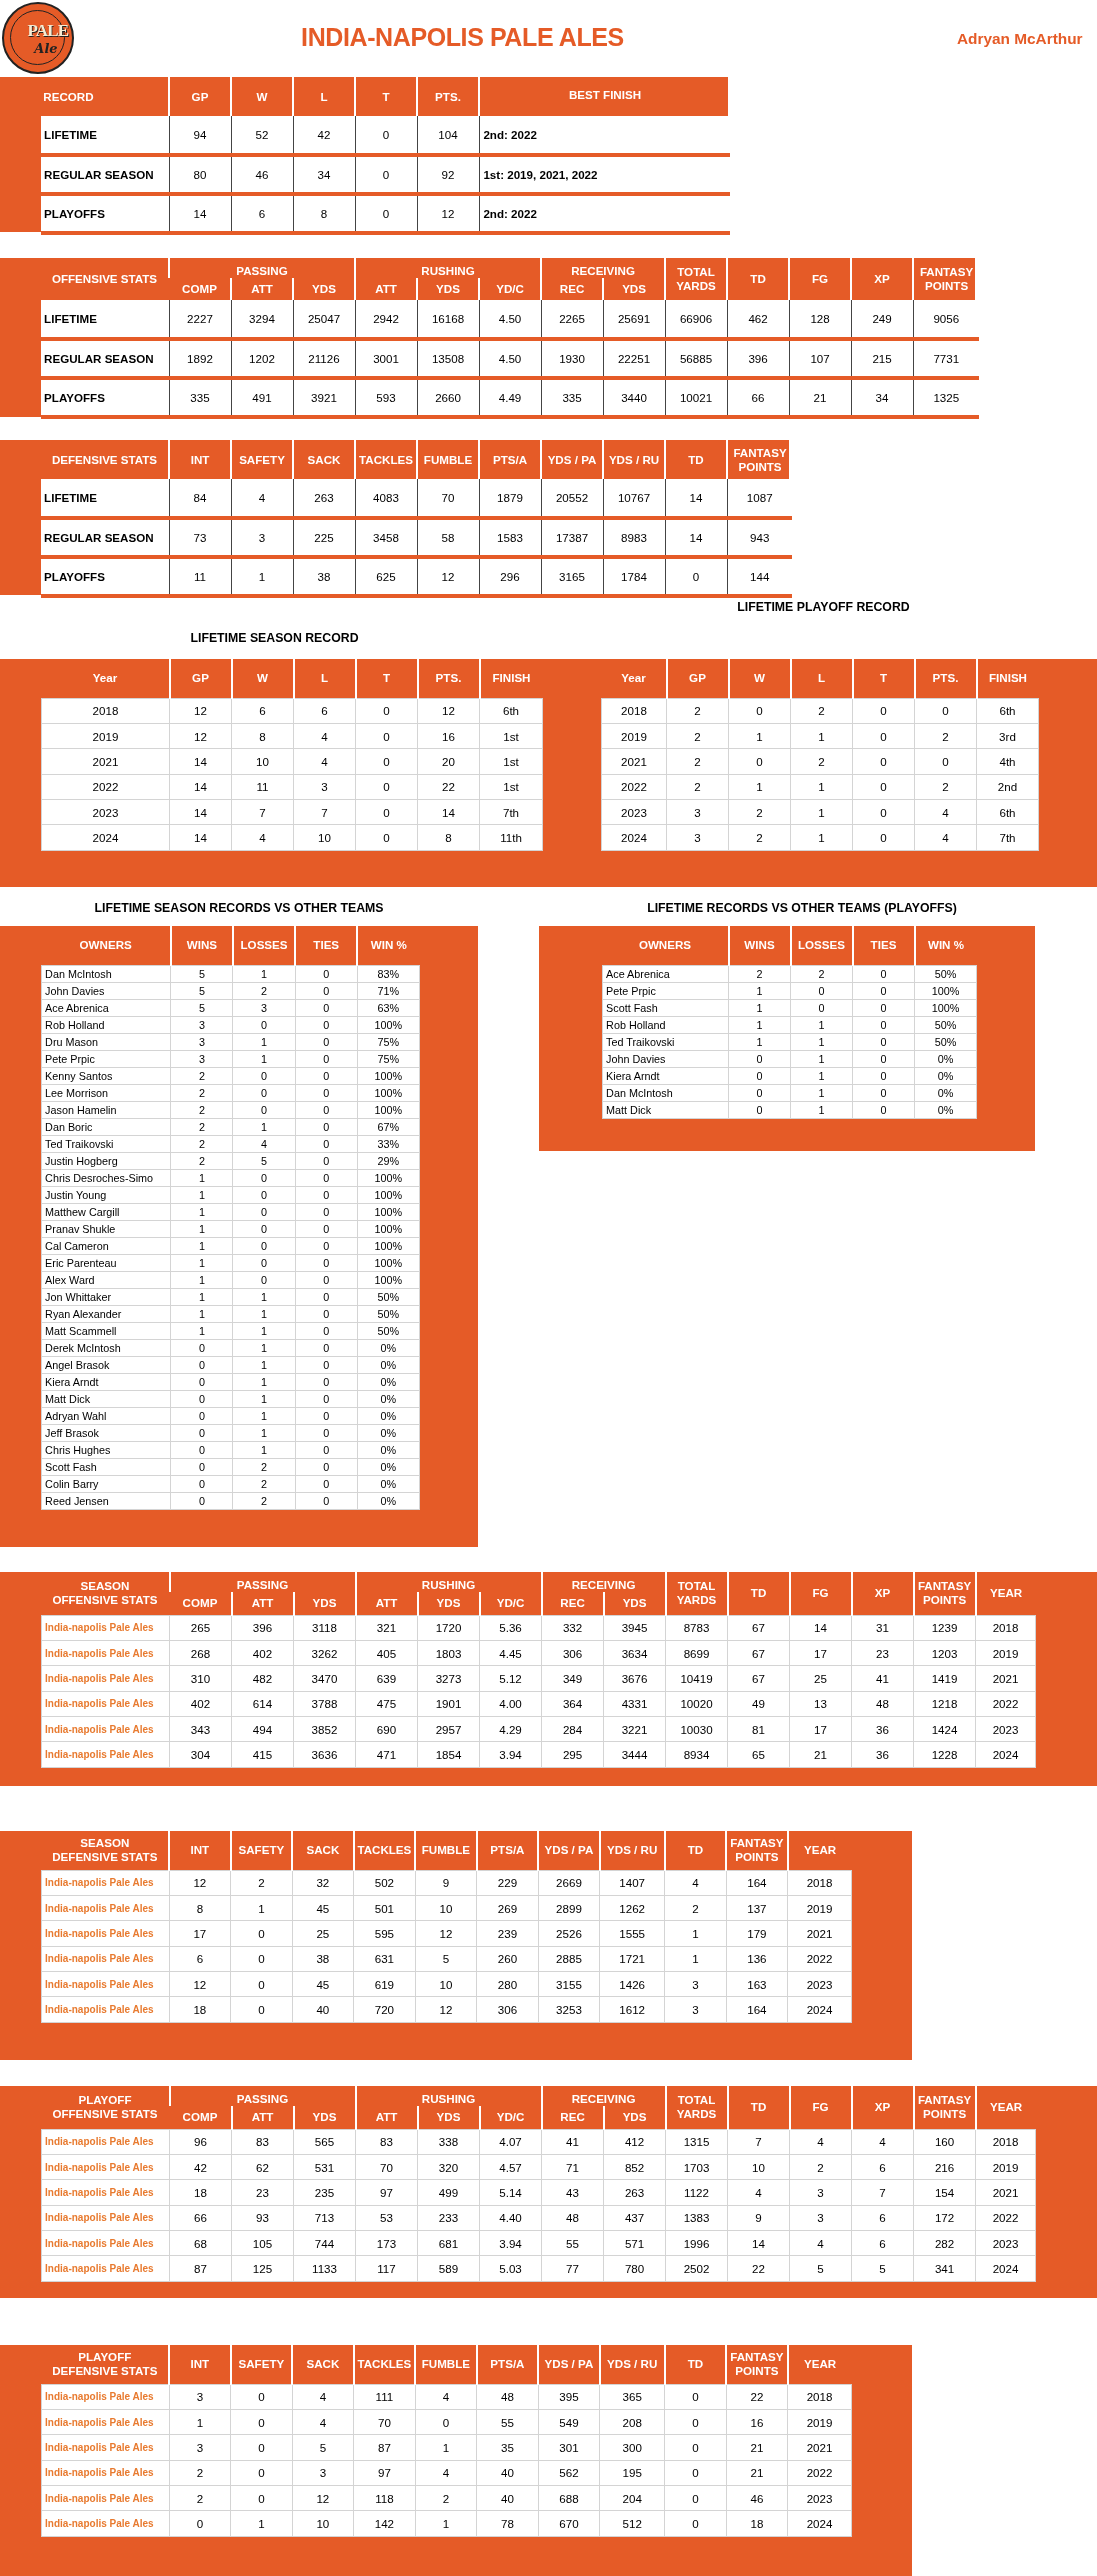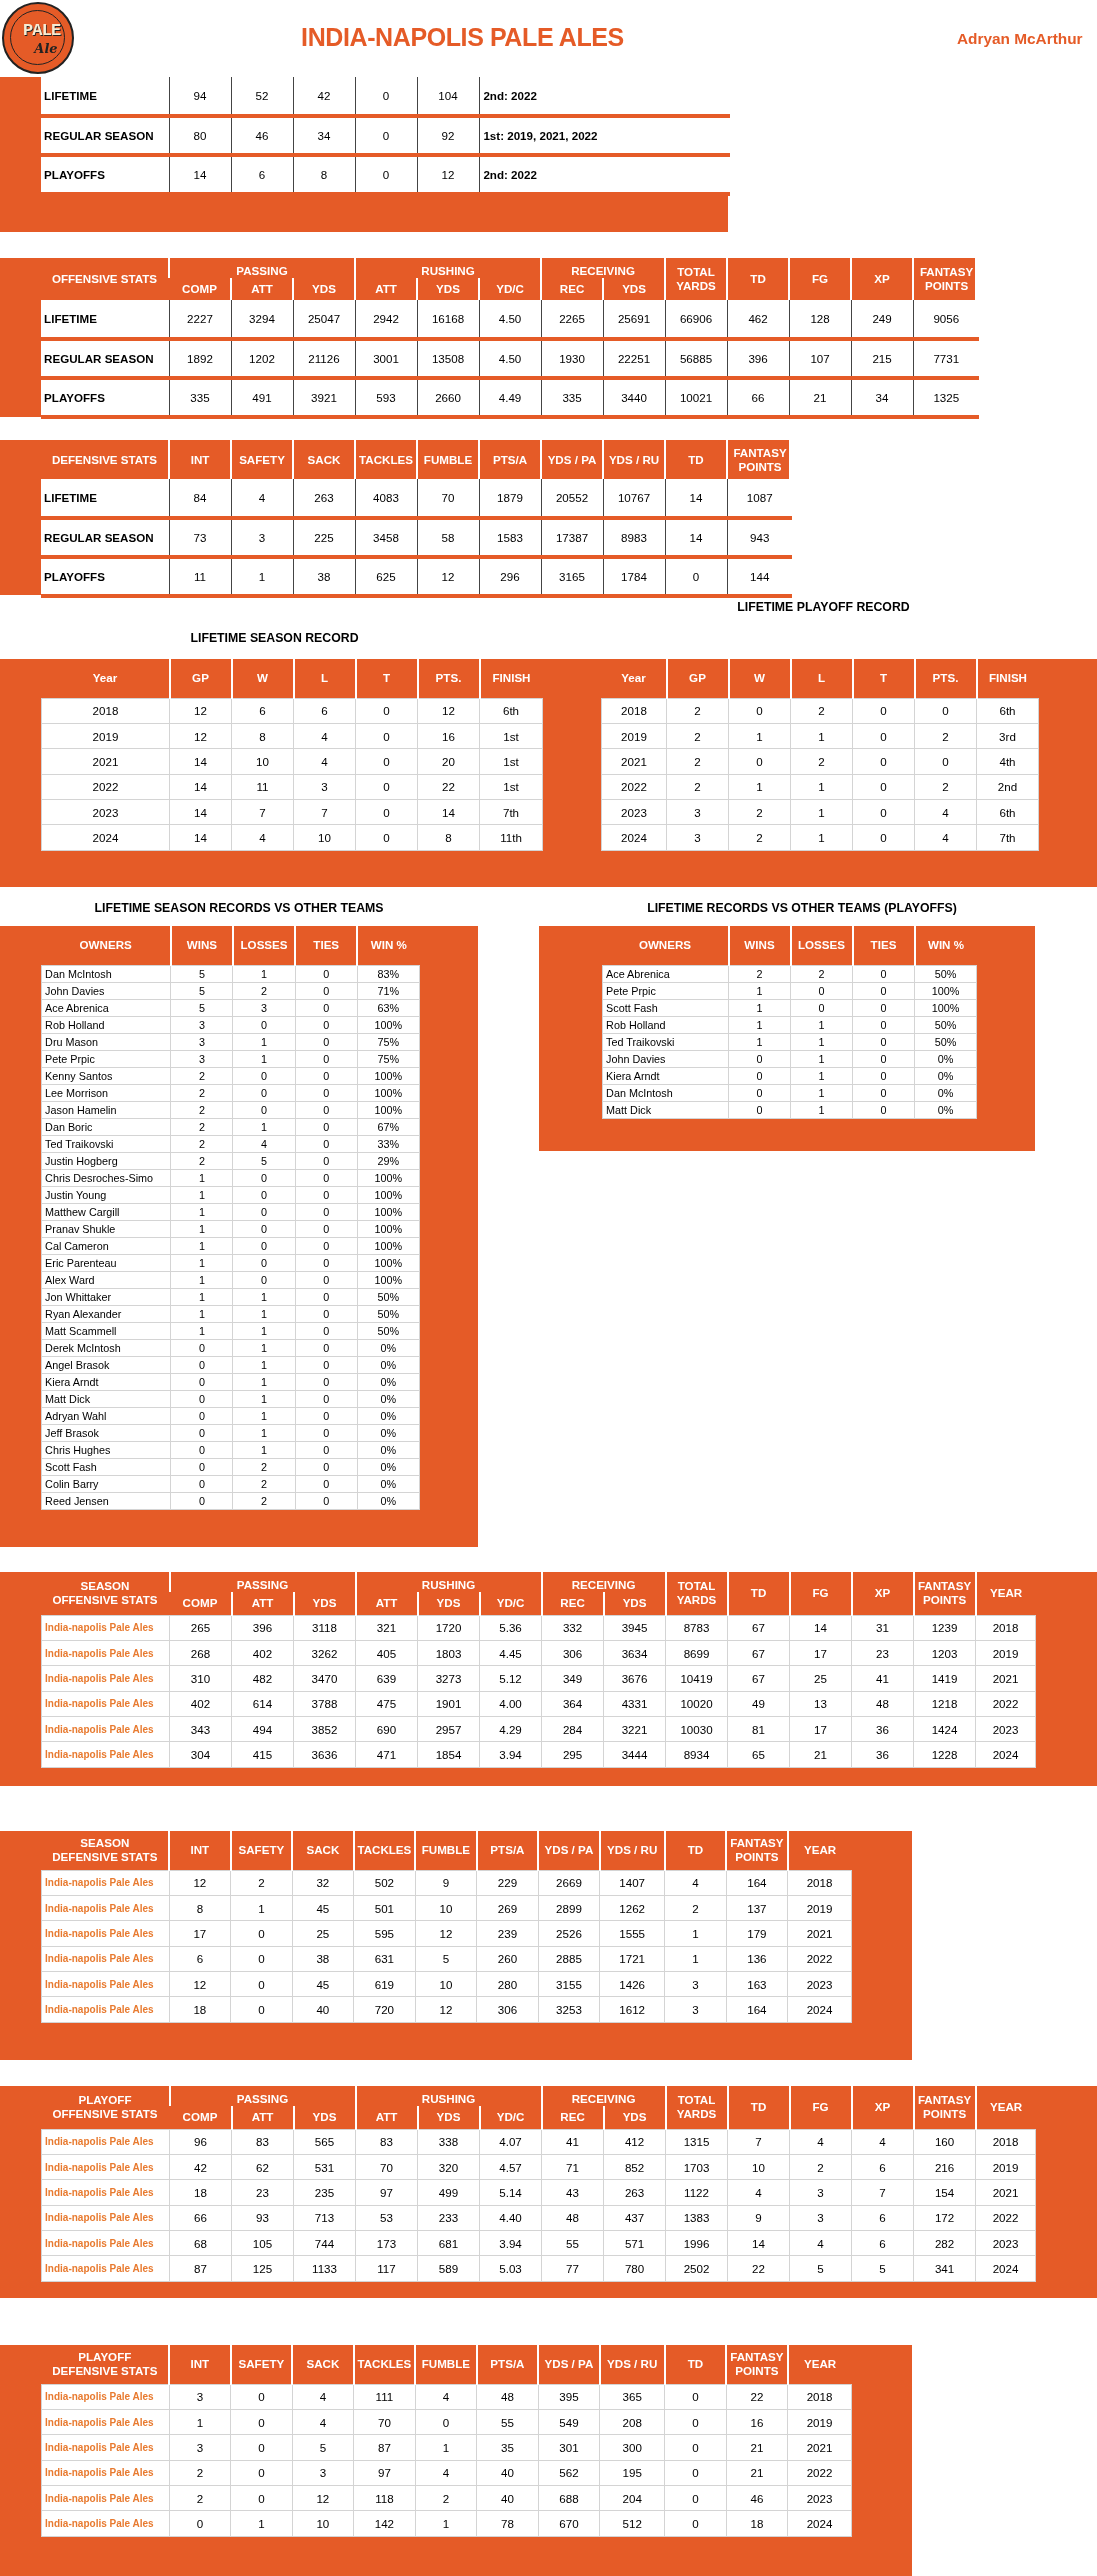--- a/index.html
+++ b/index.html
@@ -6,21 +6,21 @@
   html, body { width: 1098px; height: 2576px; background: #ffffff; overflow: hidden; }
   body { position: relative; font-family: "Liberation Sans", sans-serif; color: #000; }
   .abs { position: absolute; }
   .orange { background: #e55b27; }
   table { border-collapse: collapse; table-layout: fixed; font-family: "Liberation Sans", sans-serif; }
   th { color: #fff; font-weight: bold; text-align: center; vertical-align: middle; border-left: 2.3px solid #fff; font-size: 11.6px; line-height: 14px; padding: 0; }
   th.first { border-left: none; }
   td { background: #fff; text-align: center; vertical-align: middle; font-size: 11.6px; padding: 0; }
   .logo { left: 1.5px; top: 1.5px; width: 72px; height: 72px; border-radius: 50%; background: #e55b27; border: 2.3px solid #222; }
   .logo .ring { position: absolute; left: 6.2px; top: 6.2px; right: 6.2px; bottom: 6.2px; border-radius: 50%; border: 1.5px solid #222; }
-  .logo .pale { position: absolute; left: 3px; top: 17px; width: 54px; text-align: right; font-family: Liberation Mono, monospace; font-weight: bold; font-size: 17px; color: #f6ecd4; letter-spacing: -0.8px; text-shadow: 0.8px 0.8px 0 #222; }
+  .logo .pale { position: absolute; left: 24px; top: 17px; width: 54px; text-align: left; font-family: Liberation Serif, serif; font-weight: bold; font-size: 17px; color: #f6ecd4; letter-spacing: -0.8px; text-shadow: 0.8px 0.8px 0 #222; }
   .logo .ale { position: absolute; left: 23px; top: 37px; width: 39px; text-align: center; font-family: "DejaVu Serif", serif; font-style: italic; font-weight: bold; font-size: 13px; color: #222; }
   .title { left: 231px; top: 23px; width: 463px; text-align: center; color: #e55b27; font-weight: bold; font-size: 25px; letter-spacing: -0.4px; }
   .owner { right: 15.4px; top: 30px; color: #e55b27; font-weight: bold; font-size: 15.4px; }
   .sec-title { font-weight: bold; font-size: 12.3px; text-align: center; color: #000; }
   
   .rec td { border-left: 1.5px solid #444; border-bottom: 4.6px solid #e55b27; font-size: 11.6px; }
   .rec td.lbl { text-align: left; font-weight: bold; padding-left: 3.1px; border-left: none; }
   .rec td.bf { text-align: left; font-weight: bold; padding-left: 3.9px; }
   .gridrow td { border: 0.8px solid #d4d4d4; }
   .team { color: #e87a2f; font-weight: bold; font-size: 10px; text-align: left; padding-left: 3.1px; }
@@ -43,20 +43,29 @@
     <colgroup>
         <col style="width:128px">
         <col style="width:62px">
         <col style="width:62px">
         <col style="width:62px">
         <col style="width:62px">
         <col style="width:62px">
         <col style="width:251px">
       </colgroup>
     <tbody>
+        <tr style="height:39px">
+      <th class="first" style="text-align:left;padding-left:2.3px">RECORD</th>
+      <th>GP</th>
+      <th>W</th>
+      <th>L</th>
+      <th>T</th>
+      <th>PTS.</th>
+      <th style="vertical-align:top;padding-top:10.8px">BEST FINISH</th>
+    </tr>
     <tr style="height:39px">
       <td class="lbl">LIFETIME</td>
       <td>94</td>
       <td>52</td>
       <td>42</td>
       <td>0</td>
       <td>104</td>
       <td class="bf">2nd:  2022</td>
     </tr>
     <tr style="height:39px">

